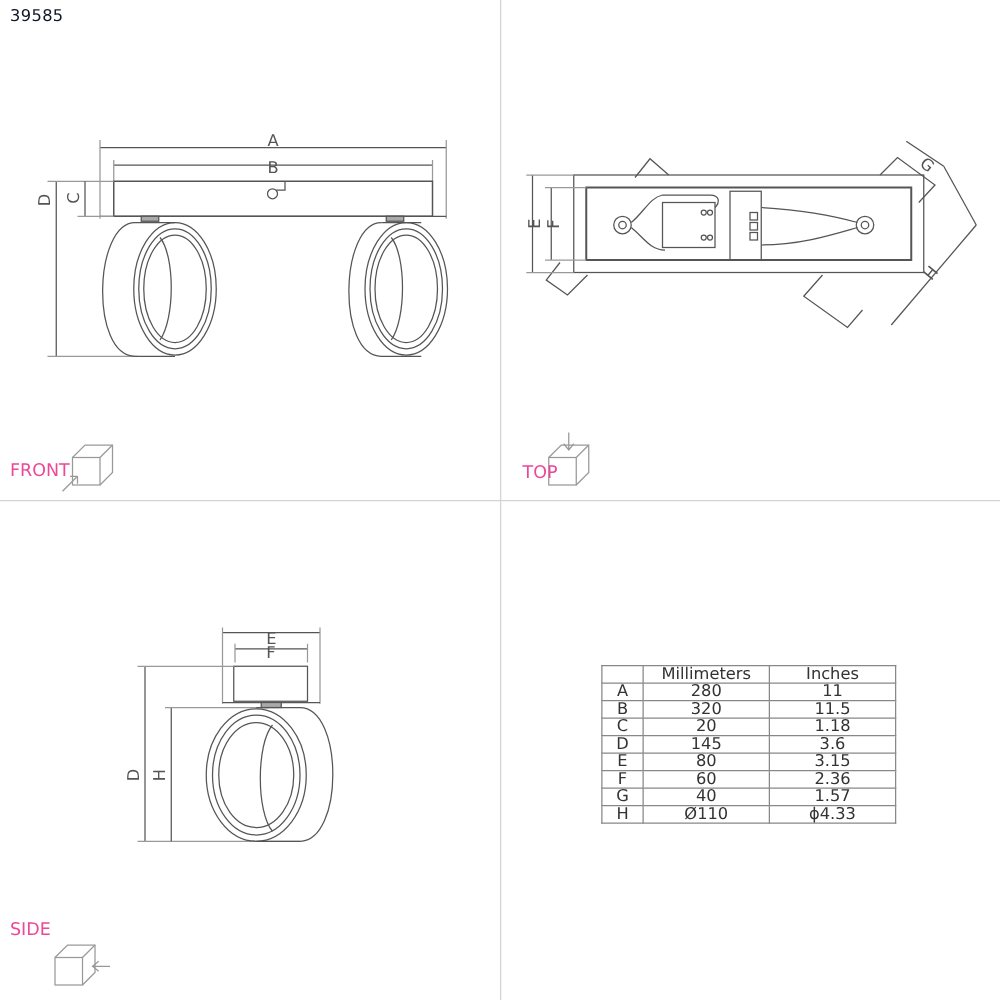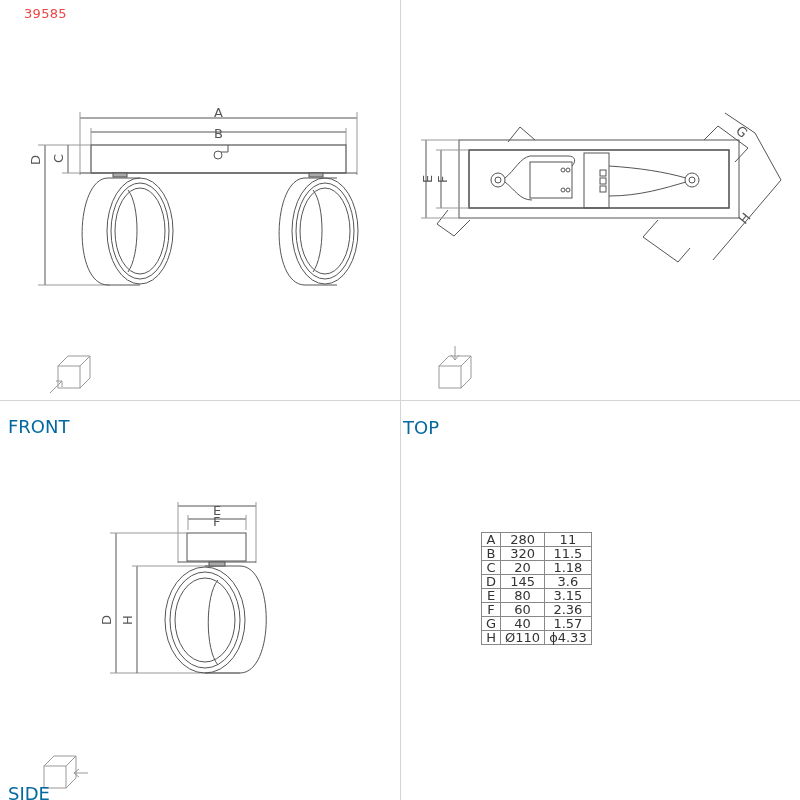--- a/index.html
+++ b/index.html
@@ -1,21 +1,21 @@
 <!DOCTYPE html>
 <html><head>
 <meta charset="utf-8">
 <style>
   html, body { margin:0; padding:0; background:#fff; }
   body { width:800px; height:800px; position:relative; overflow:hidden;
          font-family:"DejaVu Sans", sans-serif; color:#555; }
   .divider-v { position:absolute; left:400px; top:0; width:1px; height:800px; background:#d4d4d4; }
   .divider-h { position:absolute; left:0; top:400px; width:800px; height:1px; background:#d4d4d4; }
-  .code { position:absolute; left:24px; top:6px; font-size:13px; color:#ef4444; letter-spacing:0.3px; }
-  .view-label { position:absolute; font-size:18px; color:#0369a1;margin-top:47px; }
+  .code { position:absolute; left:8px; top:6px; font-size:13px; color:#0f172a; letter-spacing:0.3px; }
+  .view-label { position:absolute; font-size:14px; color:#ec4899; }
   svg { position:absolute; left:0; top:0; }
   .dim { font-family:"DejaVu Sans", sans-serif; font-size:13px; fill:#555; }
   table.dims { position:absolute; left:481px; top:532px; border-collapse:collapse;
                font-family:"DejaVu Sans", sans-serif; font-size:13px; color:#333; }
   table.dims td, table.dims th { border:1px solid #888; padding:0 4px; height:13px; line-height:13px;
                text-align:center; font-weight:normal; }
   table.dims th { font-size:13px; }
   .c0 { width:24px; } .c1 { width:92px; } .c2 { width:92px; }
 </style>
 </head>
@@ -129,21 +129,21 @@
       <path d="M439 366 L449 356 L471 356 L471 378 L461 388"></path>
       <path d="M461 366 L471 356"></path>
       <path d="M455 346 L455 360 M451 355 L455 360 L459 355"></path>
     </g>
   </g>
   <text class="dim" x="432" y="183" transform="rotate(-90 432 183)">E</text>
   <text class="dim" x="447" y="183" transform="rotate(-90 447 183)">F</text>
   <text class="dim" x="735" y="132" transform="rotate(40 735 132)">G</text>
   <text class="dim" x="745" y="225" transform="rotate(-50 745 225)">H</text>
 </svg>
-<div class="view-label" style="left:403px;top:370px;">TOP</div>
+<div class="view-label" style="left:418px;top:370px;">TOP</div>
 
 <svg width="400" height="800" viewBox="0 0 400 800">
   <g stroke="#555" fill="none" stroke-width="1">
 
     <line x1="178" y1="506" x2="256" y2="506"></line>
     <line x1="178" y1="502" x2="178" y2="563" stroke="#999"></line>
     <line x1="256" y1="502" x2="256" y2="563" stroke="#999"></line>
     <line x1="188" y1="519" x2="246" y2="519"></line>
     <line x1="188" y1="515" x2="188" y2="530" stroke="#999"></line>
     <line x1="246" y1="515" x2="246" y2="530" stroke="#999"></line>
@@ -174,20 +174,25 @@
   </g>
   <text class="dim" x="213" y="515">E</text>
   <text class="dim" x="213" y="526">F</text>
   <text class="dim" x="111" y="625" transform="rotate(-90 111 625)">D</text>
   <text class="dim" x="132" y="625" transform="rotate(-90 132 625)">H</text>
 </svg>
 <div class="view-label" style="left:8px;top:736px;">SIDE</div>
 
 <table class="dims">
   <tbody>
+      <tr>
+    <th class="c0"></th>
+    <th class="c1">Millimeters</th>
+    <th class="c2">Inches</th>
+  </tr>
   <tr>
         <td>A</td>
         <td>280</td>
         <td>11</td>
       </tr>
   <tr>
         <td>B</td>
         <td>320</td>
         <td>11.5</td>
       </tr>

